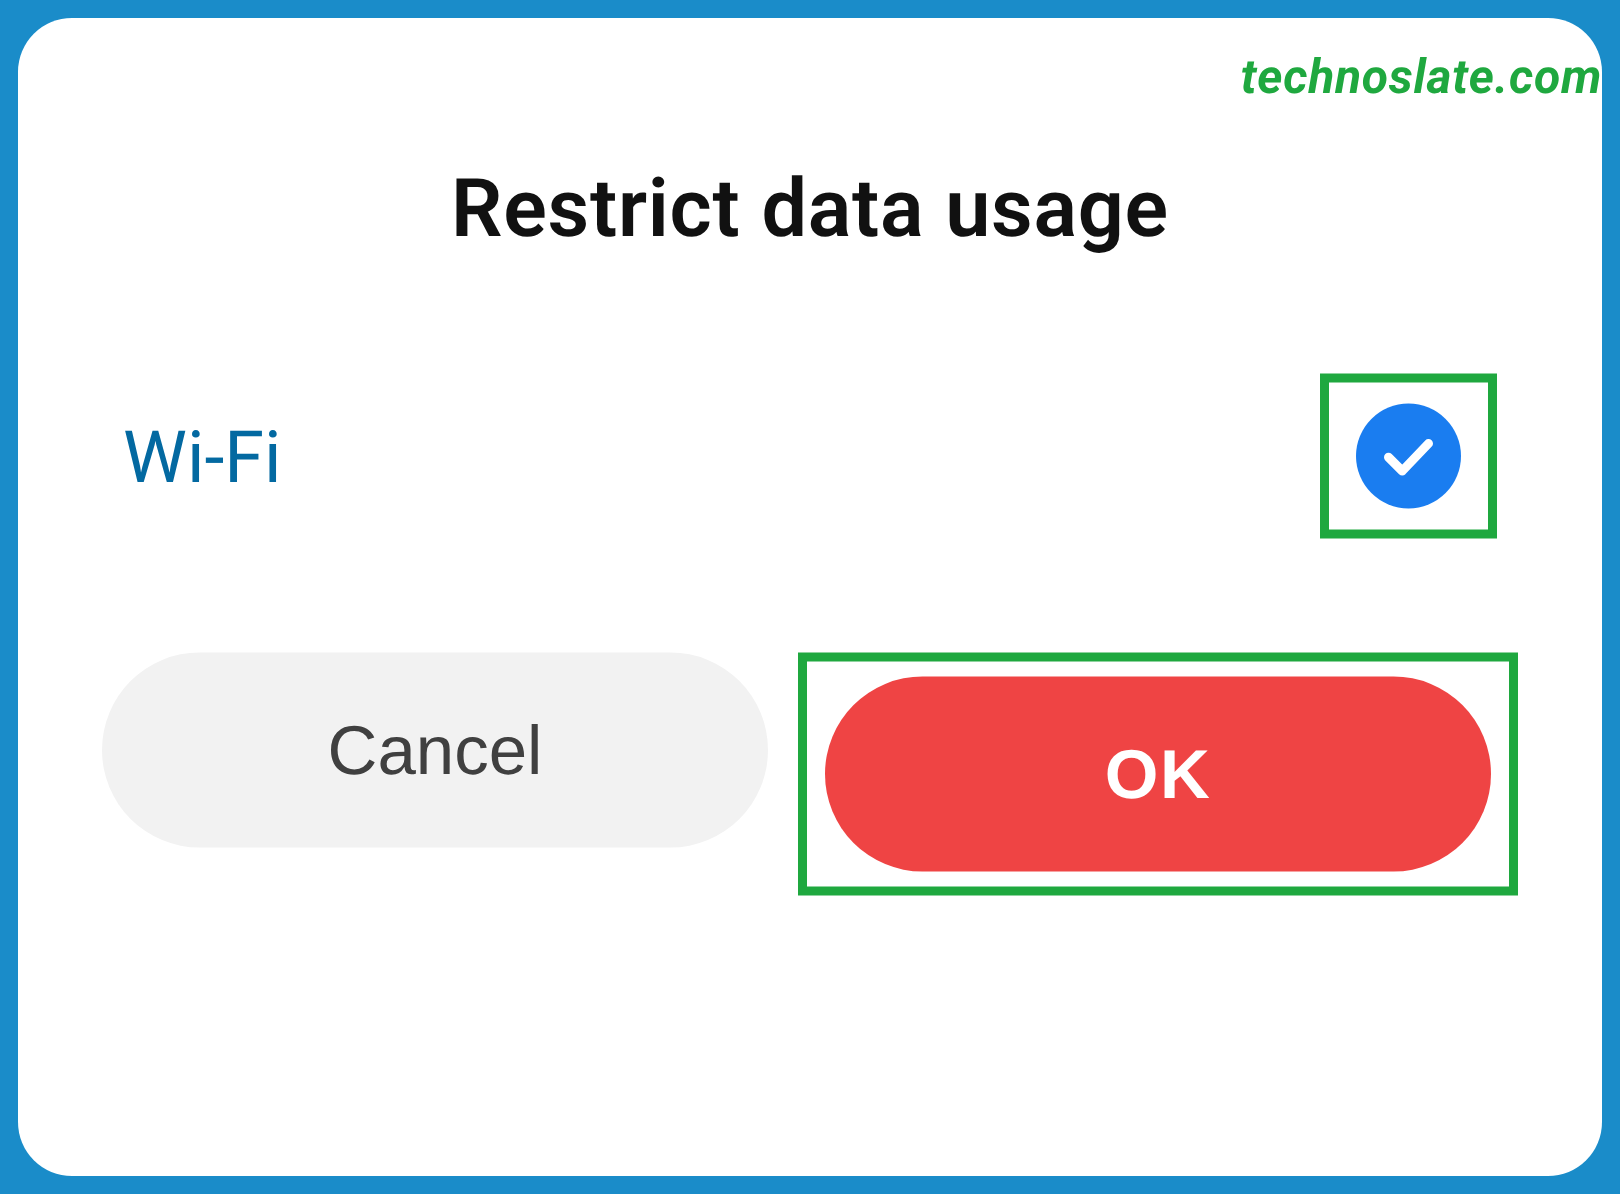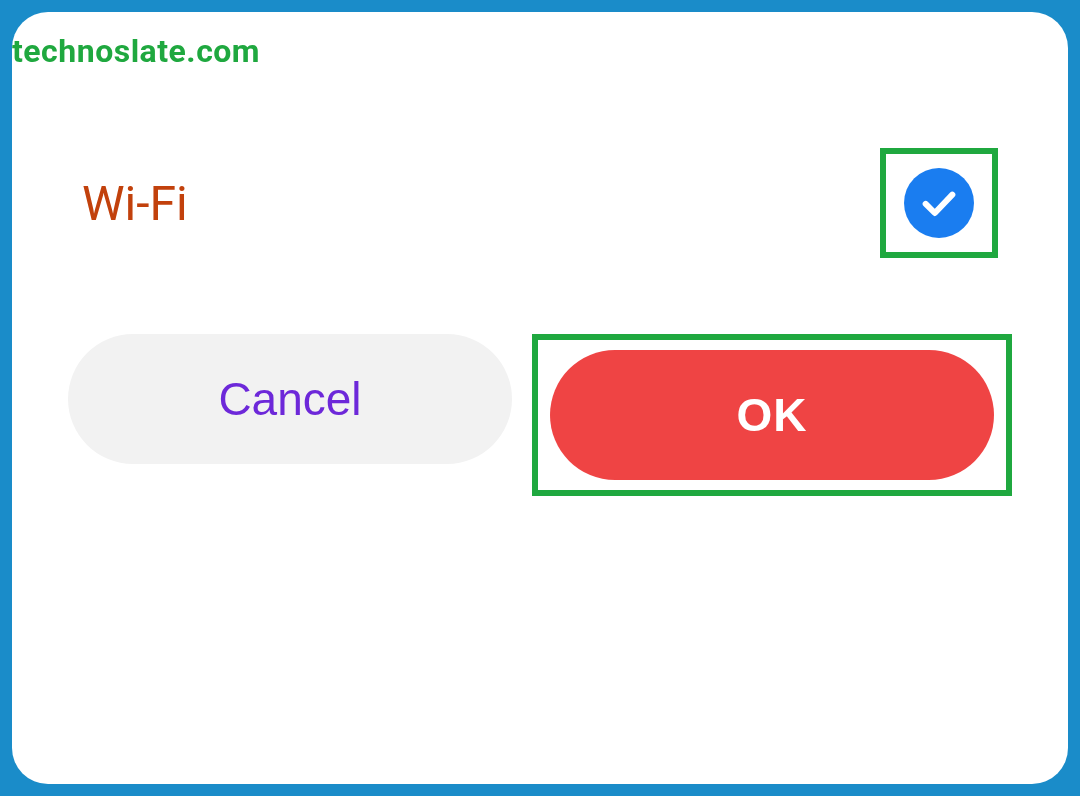--- a/index.html
+++ b/index.html
@@ -19,26 +19,27 @@
     .outer-frame {
       width: 1056px;
       height: 772px;
       background: #ffffff;
       border-radius: 36px;
       padding: 10px 0 0 0;
       position: relative;
       overflow: hidden;
     }
     .watermark {
-      text-align: left;
+      text-align: right;
       color: #1fa83f;
       font-weight: 700;
       font-size: 32px;
       letter-spacing: 0.5px;
       margin-top: 10px;
+      font-style: italic;
     }
     .dialog-title {
       text-align: center;
       color: #111;
       font-weight: 600;
       font-size: 54px;
       margin-top: 38px;
       letter-spacing: 0.5px;
     }
     .options {
@@ -46,21 +47,21 @@
       padding: 0 70px 0 70px;
     }
     .option-row {
       display: flex;
       align-items: center;
       justify-content: space-between;
       margin-bottom: 92px;
     }
     .option-label {
       font-size: 48px;
-      color: #c2410c;
+      color: #0369a1;
       font-weight: 400;
     }
     .check-highlight {
       border: 6px solid #1fa83f;
       padding: 14px 18px;
       display: inline-flex;
       align-items: center;
       justify-content: center;
     }
     .check-circle {
@@ -88,21 +89,21 @@
       border-radius: 72px;
       display: flex;
       align-items: center;
       justify-content: center;
       font-size: 46px;
       cursor: pointer;
       border: none;
     }
     .btn-cancel {
       background: #f2f2f2;
-      color: #6d28d9;
+      color: #404040;
       font-weight: 400;
     }
     .ok-wrap {
       border: 6px solid #1fa83f;
       padding: 10px 12px;
       display: flex;
       flex: 1;
     }
     .btn-ok {
       background: #ef4444;
@@ -112,20 +113,21 @@
       letter-spacing: 1px;
     }
   </style>
 </head>
 <body>
 
 <div class="outer-frame">
 
   <div class="watermark">technoslate.com</div>
 
+  <div class="dialog-title">Restrict data usage</div>
 
   <div class="options">
 
     <div class="option-row">
       <div class="option-label">Wi-Fi</div>
       <div class="check-highlight">
         <div class="check-circle">
           <svg viewBox="0 0 24 24">
             <path d="M4 12.5 L9.5 18 L20 7" stroke="#ffffff" stroke-width="3.6" fill="none" stroke-linecap="round" stroke-linejoin="round"></path>
           </svg>

